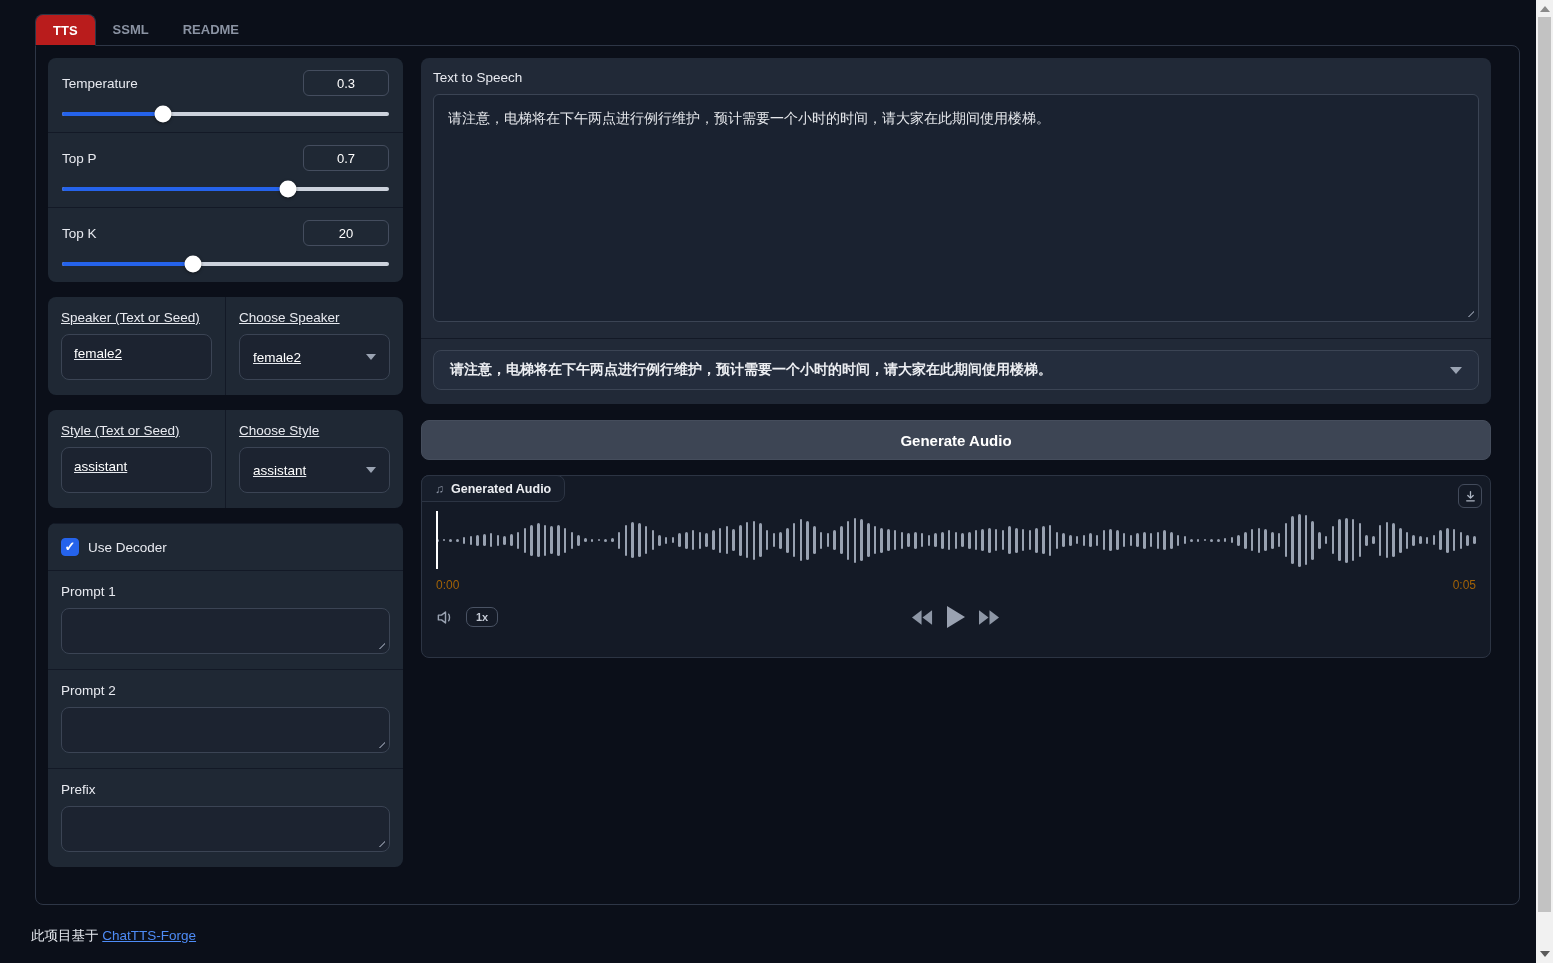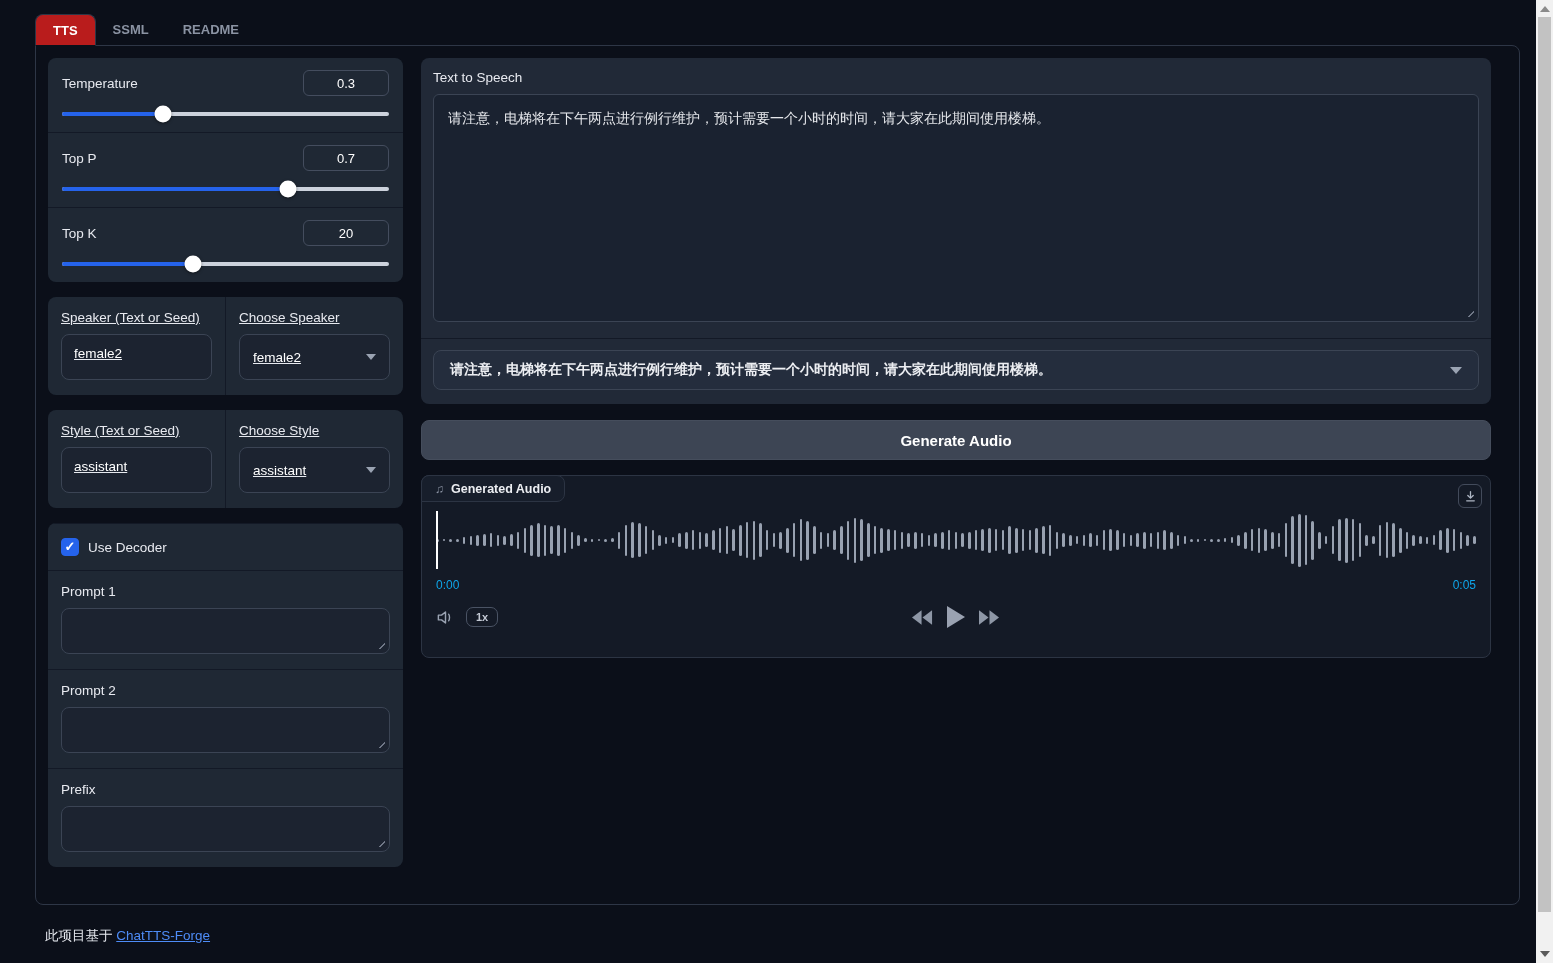--- a/index.html
+++ b/index.html
@@ -140,36 +140,36 @@
   .music-icon{ color:#8b93a3; font-size:12px; }
   .download-btn{
     position:absolute; top:8px; right:8px; width:24px; height:24px;
     border:1px solid #434b5b; border-radius:6px; background:transparent;
     display:flex; align-items:center; justify-content:center; cursor:pointer;
   }
   .waveform-wrap{ position:relative; height:58px; }
   .waveform{ position:absolute; inset:0; display:flex; align-items:center; justify-content:space-between; }
   .wbar{ width:2.5px; border-radius:1.5px; background:#98a1b0; flex:0 0 auto; }
   .cursor{ position:absolute; left:0; top:0; width:2px; height:100%; background:#ffffff; cursor:ew-resize; }
-  .times{ display:flex; justify-content:space-between; margin-top:9px; font-size:12px; color:#0ea5e9; }
+  .times{ display:flex; justify-content:space-between; margin-top:9px; font-size:12px; color:#a16207; }
   .controls{ position:relative; margin-top:11px; height:28px; }
   .left-controls{ display:flex; align-items:center; gap:11px; height:100%; }
   .speed-btn{
     border:1px solid #4a5364; border-radius:7px; background:transparent; color:#c3c9d4;
     font-size:11px; font-weight:700; padding:3px 9px; cursor:pointer;
     font-family:"Liberation Sans",sans-serif;
   }
   .center-controls{
     position:absolute; left:50%; top:50%; transform:translate(-50%,-50%);
     display:flex; align-items:center; gap:14px;
   }
   .ctl-icon{ cursor:pointer; display:flex; align-items:center; }
 
   
-  .footer{ position:absolute; left:45px; top:927px; font-size:13.5px; color:#e6e9ef; }
+  .footer{ position:absolute; left:31px; top:927px; font-size:13.5px; color:#e6e9ef; }
   .footer a{ color:#4e8cf7; text-decoration:underline; cursor:pointer; }
 </style>
 </head>
 <body>
 
 <div class="page">
 
   <div class="tabbar">
     <div class="tab active">TTS</div>
     <div class="tab">SSML</div>

